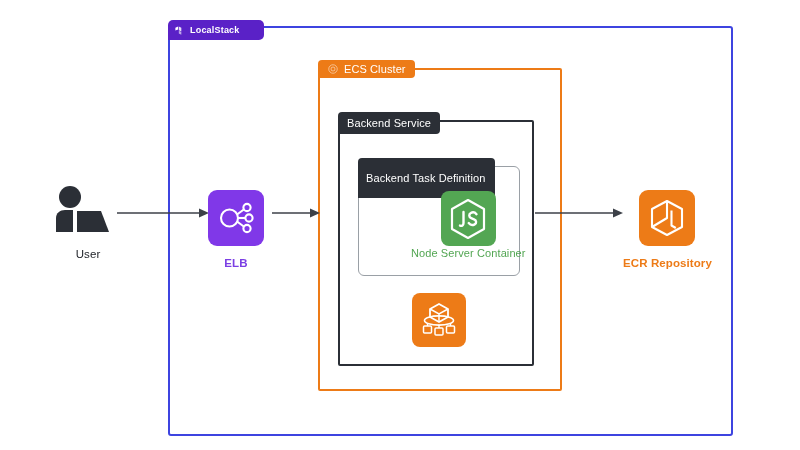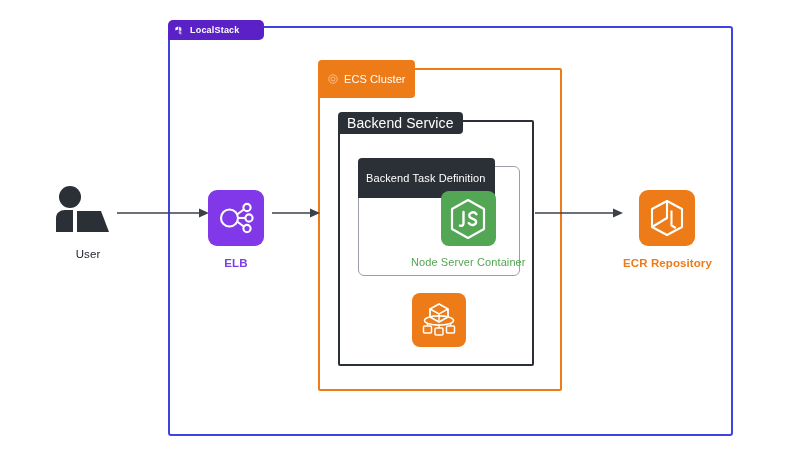--- a/index.html
+++ b/index.html
@@ -16,22 +16,22 @@
   .box-ecs{left:318px;top:68px;width:244px;height:323px;border:2px solid #ed7b17;border-radius:2px;}
   .box-service{left:338px;top:120px;width:196px;height:246px;border:2px solid #2b2f36;border-radius:2px;}
   .box-taskdef{left:358px;top:166px;width:162px;height:110px;border:1.5px solid #9aa0a6;border-radius:6px;background:#fff;}
 
   
   .tab{position:absolute;display:flex;align-items:center;gap:5px;
        padding:0 9px;height:21px;border-radius:4px;white-space:nowrap;
        font-size:10.5px;letter-spacing:.1px;color:#ffffff;}
   .tab-localstack{left:168px;top:20px;background:#5a21c7;border-radius:5px 5px 5px 0;
        font-weight:700;font-size:9px;letter-spacing:.2px;height:20px;padding:0 24px 0 6px;}
-  .tab-ecs{left:318px;top:60px;background:#ed7b17;border-radius:4px 4px 4px 0;height:38px;font-size:11px;}
-  .tab-service{left:338px;top:112px;background:#2b2f36;border-radius:4px 4px 4px 0;height:22px;font-size:14px;}
+  .tab-ecs{left:318px;top:60px;background:#ed7b17;border-radius:4px 4px 4px 0;height:18px;font-size:11px;}
+  .tab-service{left:338px;top:112px;background:#2b2f36;border-radius:4px 4px 4px 0;height:22px;font-size:11px;}
   .tab-taskdef{left:358px;top:158px;background:#2b2f36;border-radius:4px 4px 4px 0;height:40px;font-size:11px;padding-left:8px;}
 
   .tab svg{display:block;}
 
   
   .node{position:absolute;display:flex;flex-direction:column;align-items:center;}
   .node-icon{width:56px;height:56px;border-radius:9px;display:flex;align-items:center;justify-content:center;}
   .node-icon svg{display:block;}
   .node-caption{margin-top:11px;font-size:11.5px;font-weight:600;letter-spacing:.1px;white-space:nowrap;}
 
@@ -42,21 +42,21 @@
   .node-elb{left:208px;top:190px;}
   .node-elb .node-icon{background:#8038e8;}
   .node-elb .node-caption{color:#7b3fe4;}
 
   .node-ecr{left:623px;top:190px;}
   .node-ecr .node-icon{background:#ed7b17;}
   .node-ecr .node-caption{color:#ed7b17;}
 
   .node-nodejs{left:411px;top:191px;}
   .node-nodejs .node-icon{background:#53a653;width:55px;height:55px;border-radius:8px;}
-  .node-nodejs .node-caption{color:#53a653;font-weight:400;font-size:11px;margin-top:10px;}
+  .node-nodejs .node-caption{color:#53a653;font-weight:400;font-size:11px;margin-top:1px;}
 
   .node-fargate{left:412px;top:293px;}
   .node-fargate .node-icon{background:#ed7b17;width:54px;height:54px;border-radius:8px;}
 
   
   .arrow{position:absolute;height:12px;}
   .arrow svg{display:block;overflow:visible;}
   .arrow-user-elb{left:117px;top:207px;width:92px;}
   .arrow-elb-ecs{left:272px;top:207px;width:48px;}
   .arrow-service-ecr{left:535px;top:207px;width:88px;}

